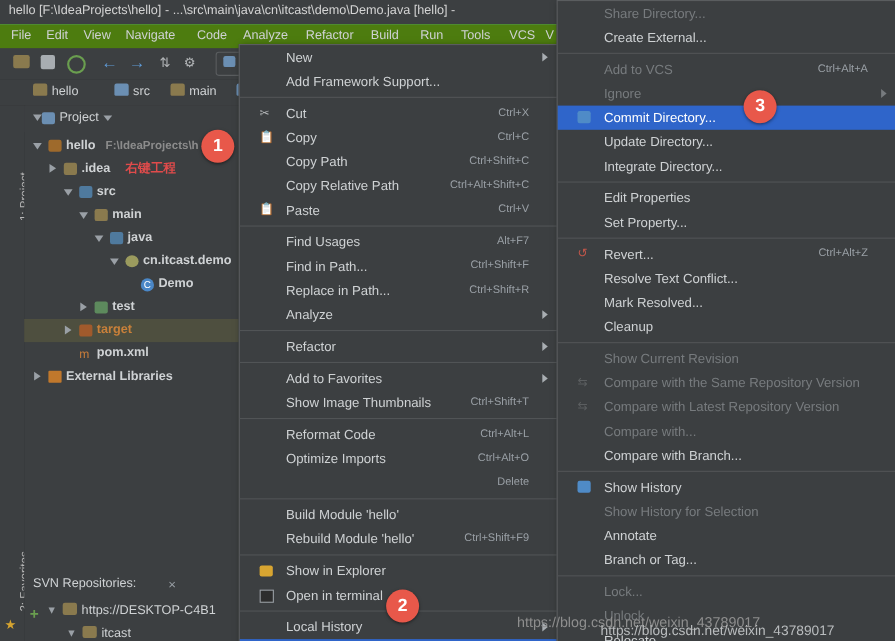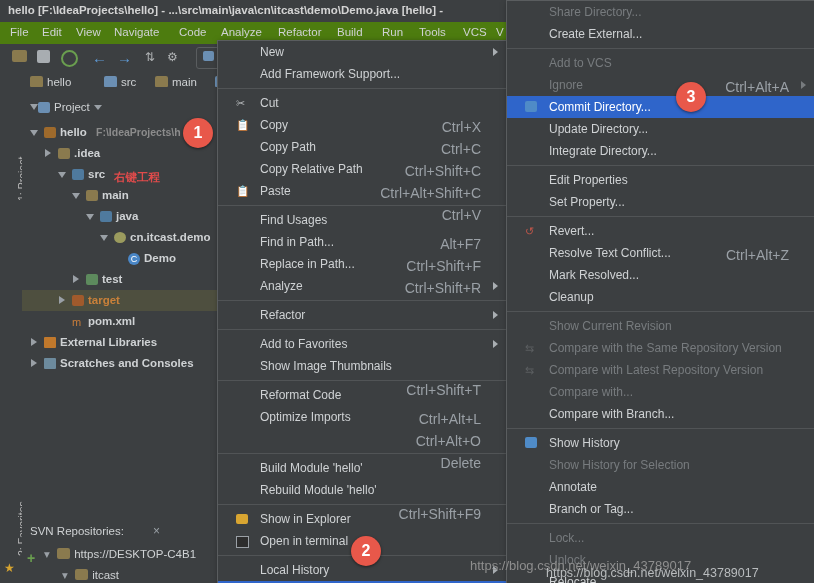--- a/index.html
+++ b/index.html
@@ -2,21 +2,21 @@
 <html><head>
 <meta charset="utf-8">
 <style>
   html,body{margin:0;padding:0;}
   body{width:814px;height:583px;overflow:hidden;background:#3c3f41;
        font-family:"Liberation Sans",sans-serif;font-size:12px;color:#cfd2d4;}
   #root{position:relative;width:814px;height:583px;}
 
   
   .titlebar{position:absolute;left:0;top:0;width:814px;height:22px;background:#3c3f41;
-            border-bottom:2px solid #5eead4;font-weight:bold;}
+            border-bottom:2px solid #5eead4;}
   .titlebar .txt{position:absolute;left:8px;top:4px;font-size:11.5px;color:#d4d4d4;white-space:nowrap;}
   .menubar{position:absolute;left:0;top:22px;width:814px;height:22px;background:#4d7c0f;text-decoration:underline;}
   .menubar .mi{position:absolute;top:4px;font-size:11.5px;color:#cfd2d4;white-space:nowrap;}
   .toolbar{position:absolute;left:0;top:44px;width:814px;height:28px;background:#3c3f41;
            border-bottom:1px solid #2b2b2b;}
   .breadcrumbs{position:absolute;left:0;top:72px;width:814px;height:24px;background:#3c3f41;
                border-bottom:1px solid #323232;}
   .bc{position:absolute;top:4px;font-size:11.5px;color:#cfd2d4;white-space:nowrap;}
   .bc .fold{display:inline-block;width:13px;height:11px;margin-right:4px;vertical-align:-1px;
             background:#8a7a4e;border-radius:2px 2px 1px 1px;}
@@ -42,42 +42,42 @@
   .arrow.open:after{border-width:6px 4px 0 4px;border-color:#9aa0a6 transparent transparent transparent;left:0;top:2px;}
   .ico{position:absolute;top:5px;width:12px;height:11px;border-radius:2px;}
   .ico.folder{background:#8a7a4e;}
   .ico.folder.src{background:#4f7a9e;}
   .ico.folder.res{background:#7f8a4e;}
   .ico.folder.test{background:#5d8a5d;}
   .ico.folder.target{background:#a05a2c;}
   .ico.mod{background:#9e6a2c;border-radius:2px;}
   .lbltxt{position:absolute;font-weight:bold;}
   .dim{color:#8c8c8c;}
-  .redtxt{color:#e04b4b;font-weight:bold;margin-top:24px;}
+  .redtxt{color:#e04b4b;font-weight:bold;}
   .orange{color:#c9803a;}
 
   
   .svnpanel{position:absolute;left:22px;top:520px;width:195px;height:63px;background:#3c3f41;}
   .svnhdr{position:absolute;left:8px;top:5px;font-size:11.5px;color:#cfd2d4;}
   .svnx{position:absolute;left:131px;top:4px;font-size:12px;color:#9aa0a6;}
   .plus{position:absolute;left:5px;top:30px;color:#6a9e4f;font-size:14px;font-weight:bold;}
   .svnrow{position:absolute;font-size:11.5px;color:#cfd2d4;white-space:nowrap;}
 
   
   .editor{position:absolute;left:217px;top:96px;width:597px;height:487px;background:#2b2b2b;}
 
   
   .menu1{position:absolute;left:217px;top:40px;width:289px;background:#3c3f41;
          border:1px solid #5a5d5f;box-shadow:2px 2px 6px rgba(0,0,0,.5);}
   .menu2{position:absolute;left:506px;top:0px;width:308px;background:#3c3f41;
          border:1px solid #5a5d5f;box-shadow:2px 2px 6px rgba(0,0,0,.5);}
   .mrow{position:relative;height:22px;line-height:22px;font-size:12px;color:#cfd2d4;white-space:nowrap;}
   .mrow.hl{background:#2f65ca;color:#ffffff;}
   .mrow .mlabel{position:absolute;left:42px;}
-  .mrow .mshort{position:absolute;right:26px;font-size:14px;color:#9aa0a6;margin-top:24px;}
+  .mrow .mshort{position:absolute;right:26px;font-size:10px;color:#9aa0a6;}
   .mrow .sub{position:absolute;right:9px;top:7px;width:0;height:0;
              border-style:solid;border-width:4px 0 4px 5px;
              border-color:transparent transparent transparent #a9aeb2;}
   .mrow .mico{position:absolute;left:18px;top:5px;width:12px;height:12px;}
   .msep{height:1px;background:#515456;margin:3px 0;}
   .disabled{color:#777b7e;}
 
   
   .badge{position:absolute;width:30px;height:30px;border-radius:50%;background:#e8584a;
          color:#fff;font-size:16px;font-weight:bold;text-align:center;line-height:30px;
@@ -220,25 +220,20 @@
         <span style="position:absolute;left:50px;top:5px;width:12px;height:12px;color:#c97d3a;font-size:11px;line-height:12px;">m</span>
         <span class="lbltxt" style="left:66px">pom.xml</span>
       </div>
 
       <div class="row">
         <span class="arrow closed" style="left:8px"></span>
         <span style="position:absolute;left:22px;top:5px;width:12px;height:11px;background:#c0782c;border-radius:1px;"></span>
         <span class="lbltxt" style="left:38px">External Libraries</span>
       </div>
 
-      <div class="row">
-        <span class="arrow closed" style="left:8px"></span>
-        <span style="position:absolute;left:22px;top:5px;width:12px;height:11px;background:#6d8b9e;border-radius:1px;"></span>
-        <span class="lbltxt" style="left:38px">Scratches and Consoles</span>
-      </div>
 
     </div>
   </div>
 
   <div class="svnpanel">
     <span class="svnhdr">SVN Repositories:</span>
     <span class="svnx">×</span>
     <span class="plus">+</span>
     <div class="svnrow" style="left:22px;top:27px">
       <span style="display:inline-block;width:10px;color:#9aa0a6">▾</span>

